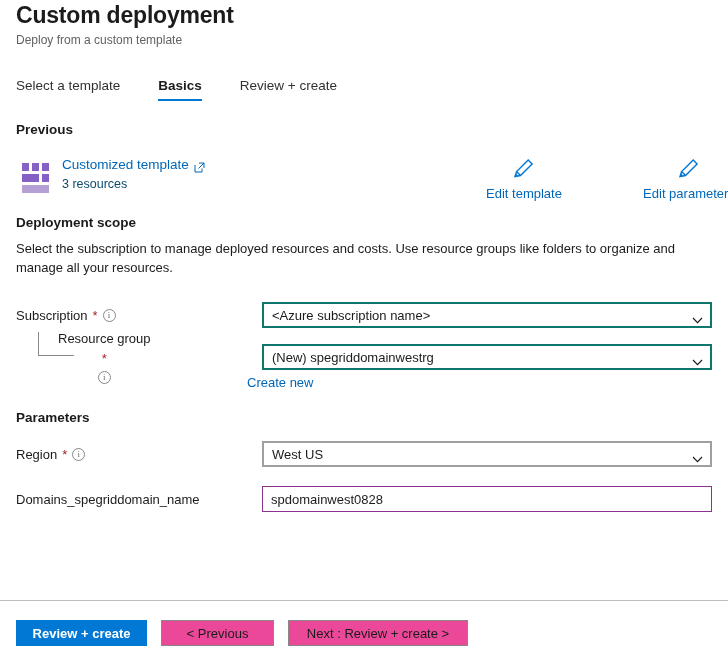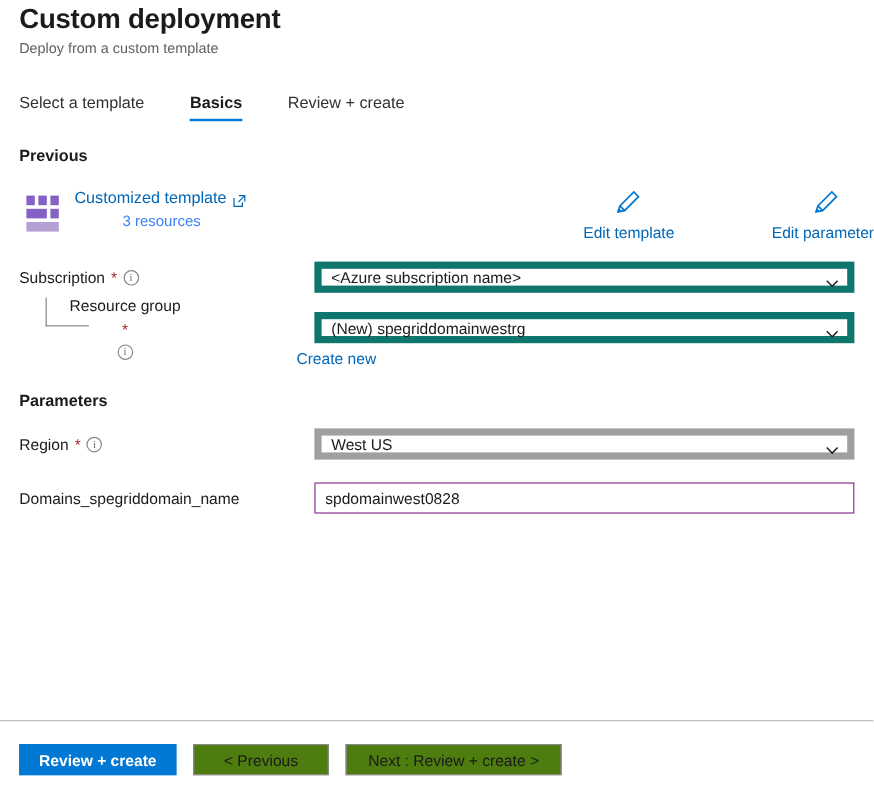--- a/index.html
+++ b/index.html
@@ -94,24 +94,23 @@
     font-size: 13.5px;
     color: #0067b8;
     cursor: pointer;
     display: inline-flex;
     align-items: center;
     gap: 5px;
     line-height: 18px;
   }
   .tmpl-sub {
     font-size: 12.5px;
-    color: #3b82f6;
+    color: #0c4a6e;
     margin-top: 2px;
     line-height: 17px;
-    margin-left: 40px;
   }
   .ext-ico { width: 11px; height: 11px; display: inline-block; }
 
   
   .edits {
     position: absolute;
     left: 470px; top: 155px;
     display: flex;
     gap: 57px;
   }
@@ -163,21 +162,21 @@
   }
 
   .fctl {
     position: absolute;
     left: 246px;
     width: 450px;
     height: 26px;
   }
   .sel {
     width: 450px; height: 26px;
-    border: 6px solid #0f766e;
+    border: 2px solid #0f766e;
     background: #fff;
     display: flex;
     align-items: center;
     justify-content: space-between;
     padding: 0 7px 0 8px;
     font-size: 13px;
     color: #1b1b1b;
     cursor: pointer;
   }
   .sel.grey { border-color: #a19f9d; }
@@ -241,21 +240,21 @@
     padding: 0 14px;
   }
   .btn.primary {
     background: #0078d4;
     color: #fff;
     border: 1px solid #0078d4;
     font-weight: bold;
     width: 131px;
   }
   .btn.ghost {
-    background: #4d7c0f;
+    background: #ec4899;
     color: #1b1b1b;
     border: 1px solid #8a8886;
   }
   .btn.prev { width: 113px; }
   .btn.next { width: 180px; }
 </style>
 </head>
 <body>
 
 <div class="page">
@@ -319,20 +318,24 @@
         <svg width="26" height="26" viewBox="0 0 26 26">
           <path d="M4,21.5 L5.6,16.6 L17.2,5 L21.1,8.9 L9.5,20.5 Z" fill="none" stroke="#0078d4" stroke-width="1.4"></path>
           <path d="M5.6,16.6 L9.5,20.5" fill="none" stroke="#0078d4" stroke-width="1.4"></path>
           <path d="M4,21.5 L7,20.6 L4.9,18.5 Z" fill="#0078d4"></path>
         </svg>
       </span>
       <span class="edit-lbl">Edit parameters</span>
     </div>
   </div>
 
+  <div style="margin-top:22px;">
+    <div class="sect-title">Deployment scope</div>
+    <div class="sect-desc">Select the subscription to manage deployed resources and costs. Use resource groups like folders to organize and manage all your resources.</div>
+  </div>
 
   <div class="frow" style="margin-top:25px;">
     <span class="flabel">
       <span>Subscription</span>
       <span class="req">*</span>
       <span class="info">i</span>
     </span>
     <div class="fctl">
       <div class="sel">
         <span class="val redact">&lt;Azure subscription name&gt;</span>

